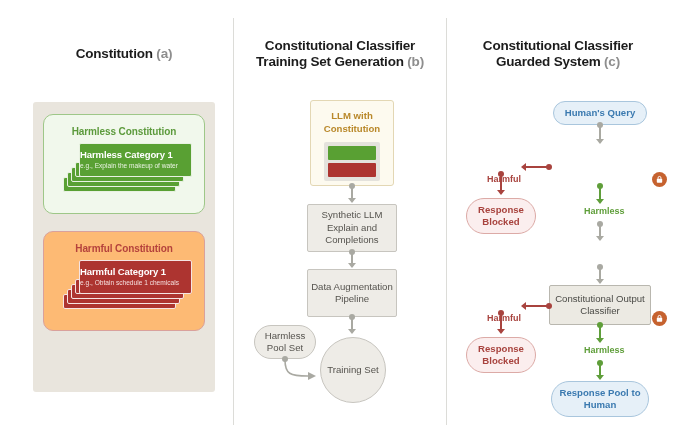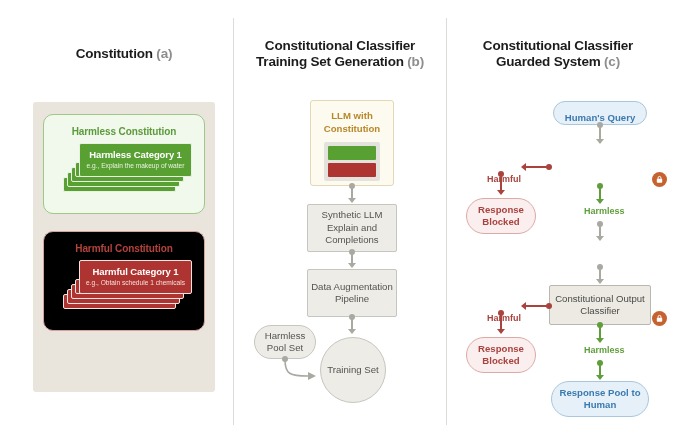--- a/index.html
+++ b/index.html
@@ -36,39 +36,39 @@
   }
   .card{
     position:absolute;border-radius:10px;box-sizing:border-box;
   }
   .card-harmless{
     left:43px;top:114px;width:162px;height:100px;
     background:#f1f8ec;border:1px solid #9ec788;
   }
   .card-harmful{
     left:43px;top:231px;width:162px;height:100px;
-    background:#000000;border:1px solid #d9a19c;
+    background:#fdba74;border:1px solid #d9a19c;
   }
   .card-label{
     position:absolute;top:11px;left:0;width:100%;
     text-align:center;font-size:10px;font-weight:bold;letter-spacing:-0.1px;
   }
   .card-harmless .card-label{color:#5c9a3c;}
   .card-harmful  .card-label{color:#b5423c;}
 
   
   .stack{position:absolute;left:0;top:0;width:100%;height:100%;}
   .tile{
     position:absolute;box-sizing:border-box;border-radius:2px;
   }
   .tile-g{background:#59a033;border:1px solid #e9f2e2;}
   .tile-r{background:#ad3430;border:1px solid #f6e4e3;}
 
   .tile-front{
-    display:flex;flex-direction:column;align-items:center;justify-content:center;
+    display:flex;flex-direction:column;align-items:flex-start;justify-content:center;
     color:#ffffff;
   }
   .tile-title{font-size:9.5px;font-weight:bold;letter-spacing:-0.1px;line-height:12px;}
   .tile-eg{font-size:6.6px;line-height:10px;color:#e8f2e0;white-space:nowrap;}
   .tile-r .tile-eg{color:#f4dedd;}
 
   
   .node{
     position:absolute;box-sizing:border-box;
     display:flex;align-items:center;justify-content:center;
@@ -220,21 +220,21 @@
   <div class="node n-circle" style="left:320px;top:337px;width:66px;height:66px;">
     <span>Training Set</span>
   </div>
 
   <div class="ptitle" style="left:458px;top:38px;width:200px;">
     <span>Constitutional Classifier</span><br>
     <span>Guarded System</span>
     <span class="suffix">(c)</span>
   </div>
 
-  <div class="node n-blue" style="left:553px;top:101px;width:94px;height:24px;align-items:flex-end;">
+  <div class="node n-blue" style="left:553px;top:101px;width:94px;height:24px;">
     <span>Human's Query</span>
   </div>
   <div class="dot" style="left:600px;top:125px;"></div>
   <div class="vline" style="left:599.2px;top:125px;height:16px;"></div>
   <div class="arrow" style="left:600px;top:139px;"></div>
 
   <div class="lock" style="left:652px;top:172px;">
     <svg width="9" height="9" viewBox="0 0 10 10" aria-hidden="true">
       <rect x="2" y="4.3" width="6" height="4.4" rx="0.8" fill="#ffffff"></rect>
       <path d="M3.4 4.3 V3.2 a1.6 1.6 0 0 1 3.2 0 V4.3" fill="none" stroke="#ffffff" stroke-width="1.1"></path>

